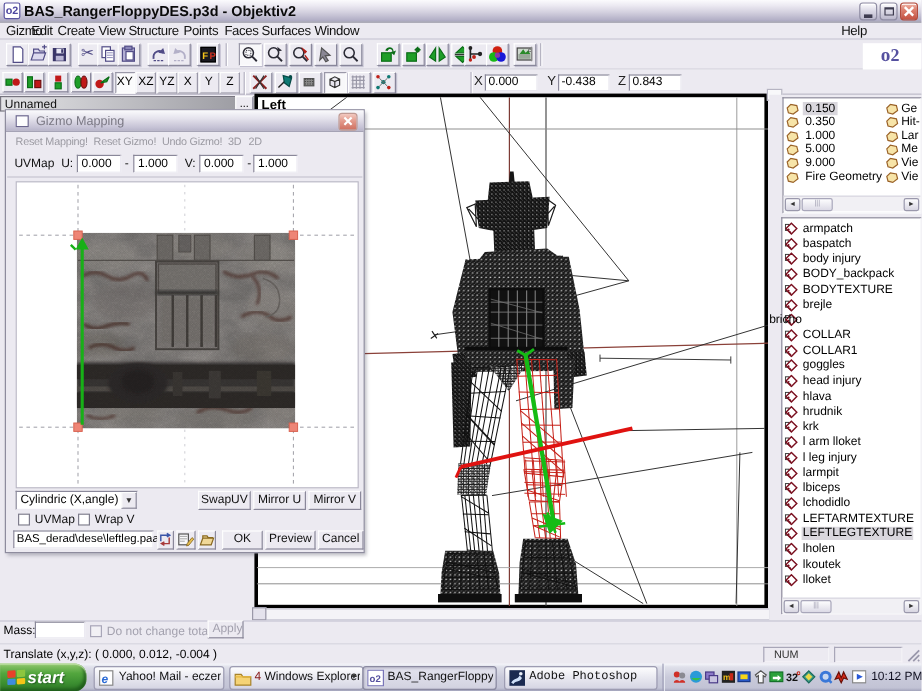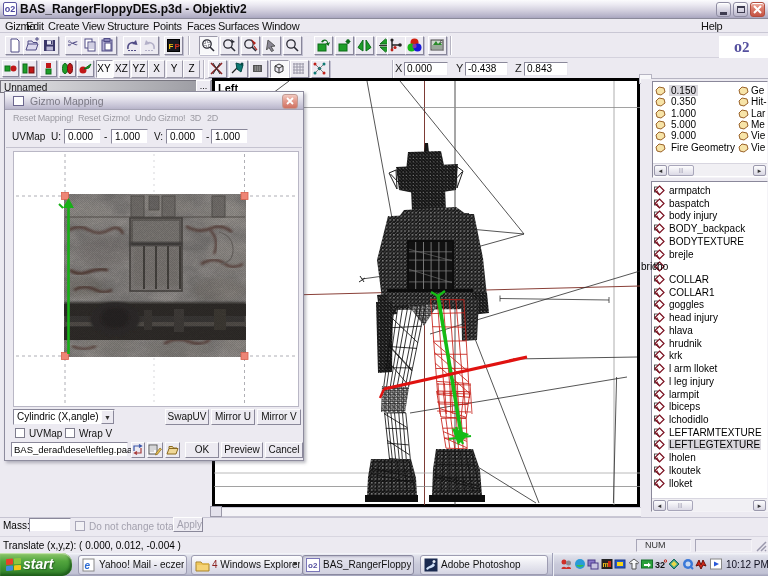--- a/index.html
+++ b/index.html
@@ -998,21 +998,21 @@
       <div class="tbtext" style="left:20px;width:88px"><span style="color:#8a2020">4</span> Windows Explorer</div>
     </div>
     <div class="abs" style="left:293px;top:559px;font-size:8px;color:#333">▾</div>
     <div class="taskbtn" style="left:302px;width:112px;background:linear-gradient(180deg,#e4e4ee,#d2d2e0);border-color:#8a89a0;box-shadow:inset 1px 1px 2px #b9b8ca;">
       <div class="tbicon" style="left:3px"><svg width="14" height="14">
           <rect x="0.5" y="0.5" width="13" height="13" fill="#fff" stroke="#7a76b8"></rect>
           <text x="2" y="10" font-size="8" font-weight="bold" fill="#55509f">o2</text>
         </svg></div>
       <div class="tbtext" style="left:20px;width:88px">BAS_RangerFloppy...</div>
     </div>
-    <div class="taskbtn" style="left:420px;width:128px;">
+    <div class="taskbtn" style="left:420px;width:128px;font-family:Liberation Mono, monospace;">
       <div class="tbicon" style="left:3px"><svg width="14" height="14">
           <rect x="0.5" y="0.5" width="13" height="13" fill="#1a2a50"></rect>
           <path d="M2 11 C4 7 7 9 9 5 l2 2 c-2 4 -6 2 -7 5 z" fill="#cfe0f8"></path>
           <circle cx="10" cy="3.5" r="1.5" fill="#e8eef8"></circle>
         </svg></div>
       <div class="tbtext" style="left:20px;width:104px">Adobe Photoshop</div>
     </div>
   </div>
 <div id="tray" class="abs"></div>
 <div id="trayicons">

